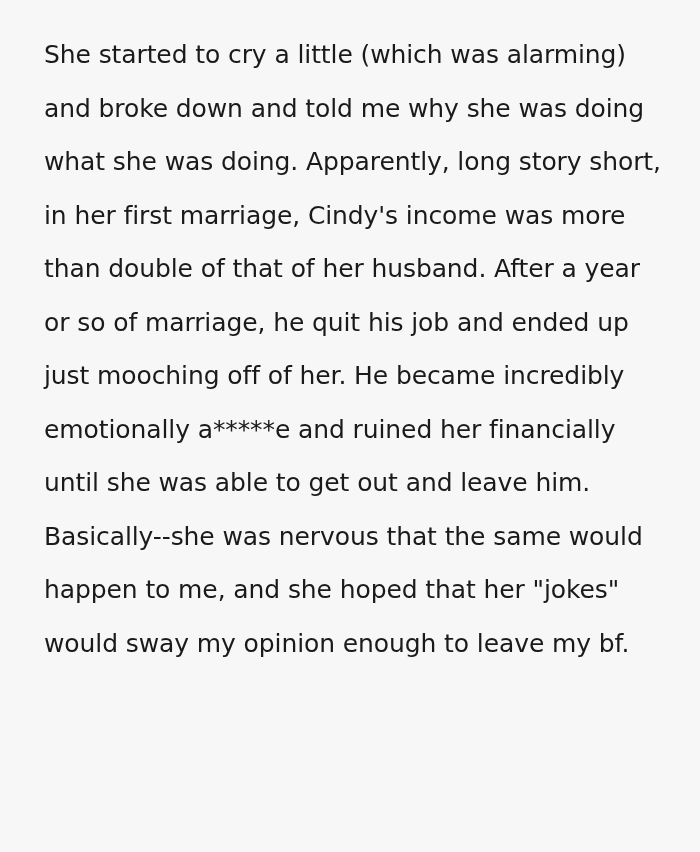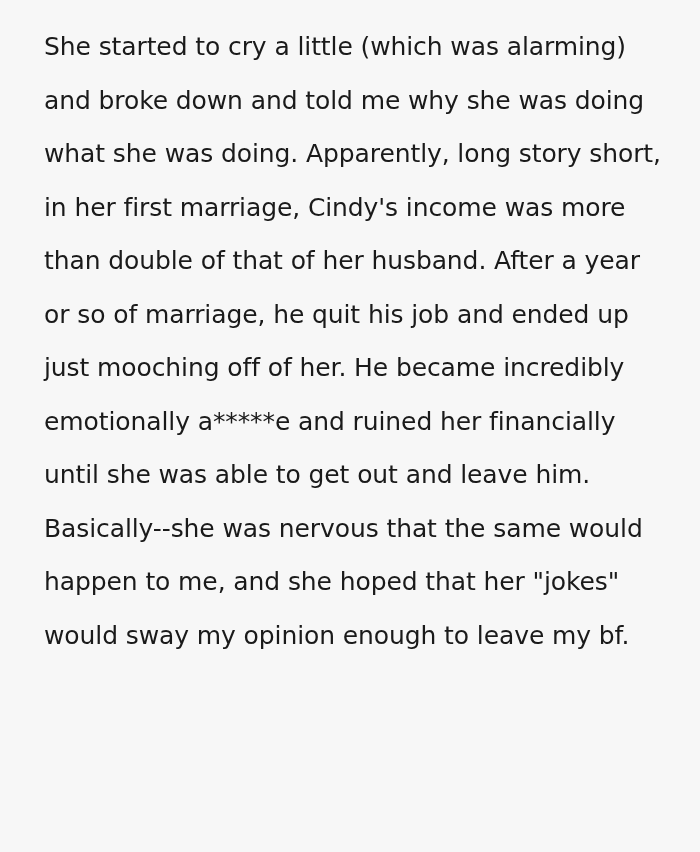--- a/index.html
+++ b/index.html
@@ -11,21 +11,21 @@
     height: 852px;
     background: #f7f7f7;
     font-family: "DejaVu Sans", sans-serif;
     overflow: hidden;
   }
   .page {
     box-sizing: border-box;
     width: 700px;
     height: 852px;
     background: #f7f7f7;
-    padding: 20px 36px 28px 44px;
+    padding: 28px 36px 28px 44px;
     display: block;
   }
   .story-text {
     font-size: 25px;
     line-height: 53.5px;
     color: #1a1a1a;
     letter-spacing: -0.1px;
     white-space: pre-wrap;
     word-wrap: break-word;
     font-weight: 400;

